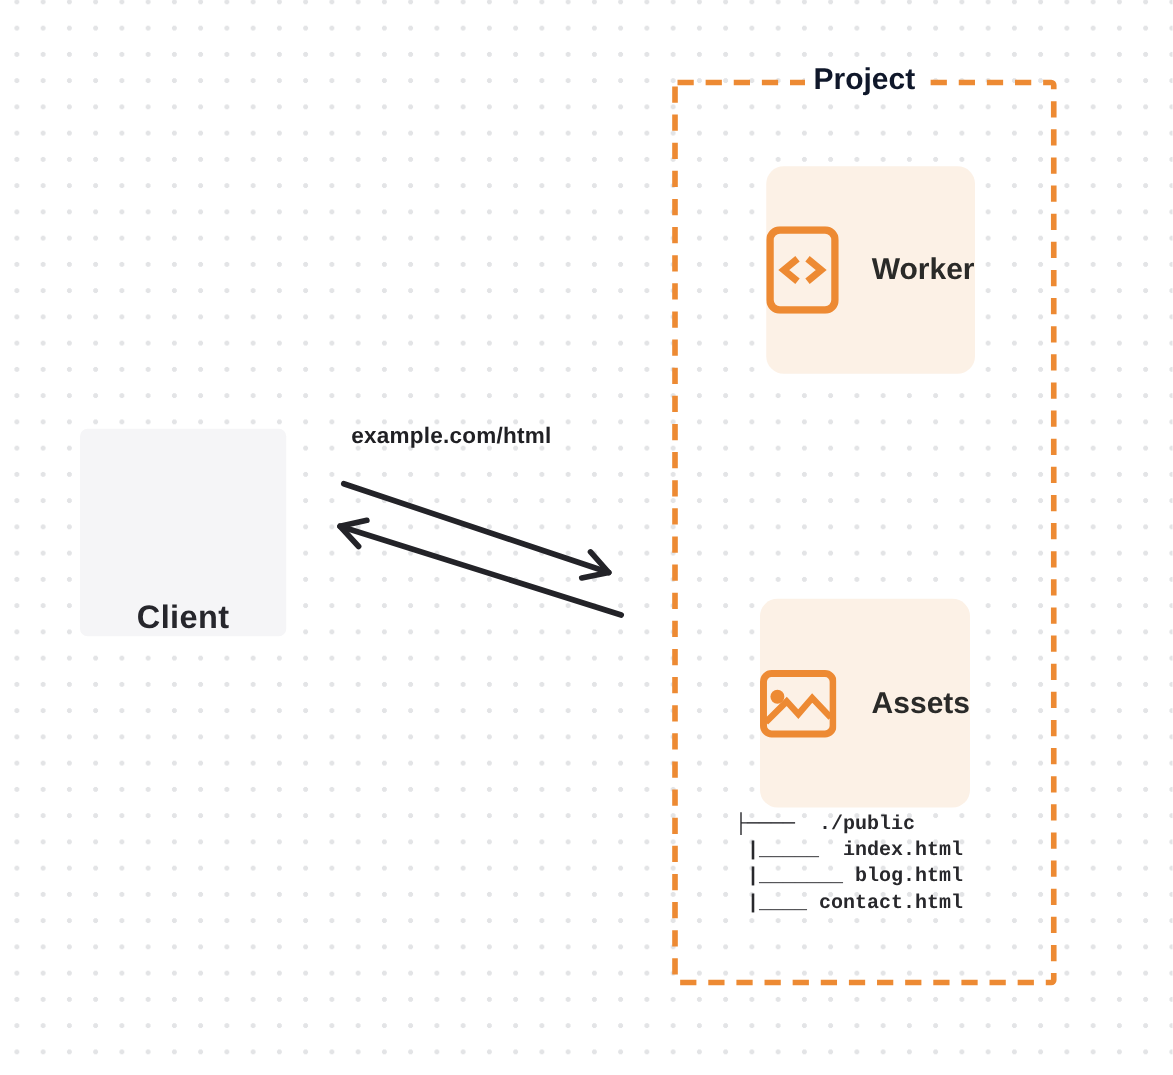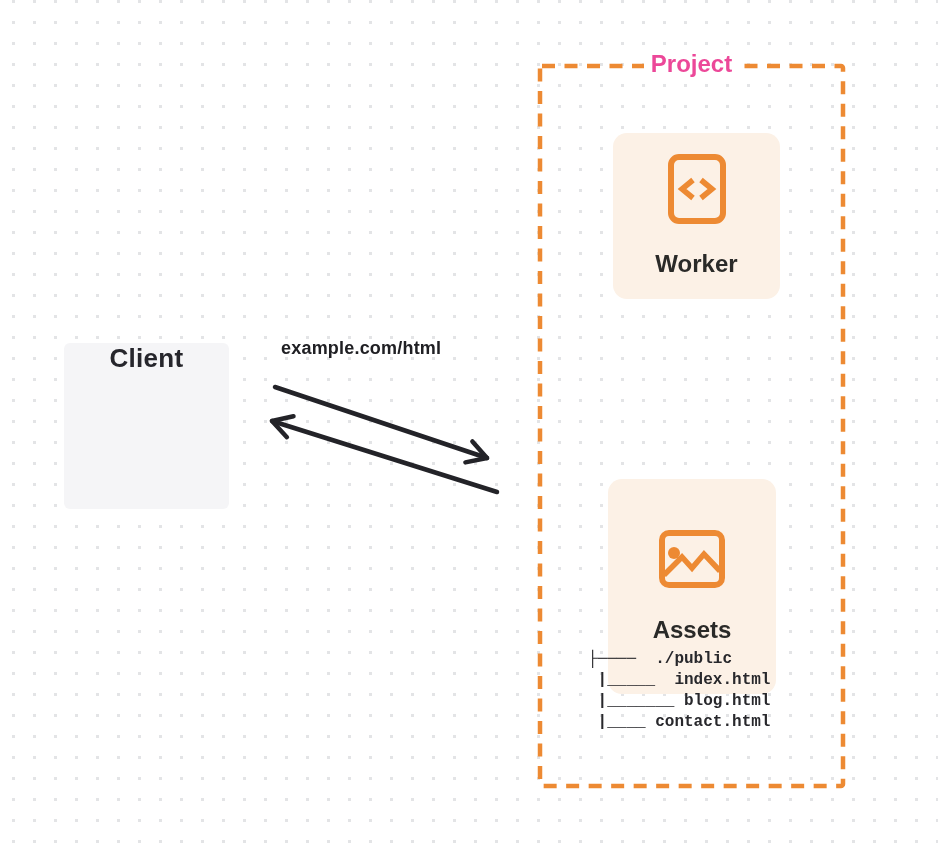--- a/index.html
+++ b/index.html
@@ -22,21 +22,21 @@
     left: 0; top: 0;
     width: 938px; height: 860px;
   }
   .client-box {
     position: absolute;
     left: 64px; top: 343px;
     width: 165px; height: 166px;
     background: #f5f5f7;
     border-radius: 6px;
     display: flex;
-    align-items: flex-start;
+    align-items: flex-end;
     justify-content: center;
   }
   .client-box .node-label {
     font-size: 26px;
     font-weight: bold;
     color: #26262c;
     letter-spacing: 0.3px;
   }
   .request-label {
     position: absolute;
@@ -51,39 +51,38 @@
     left: 540px; top: 50px;
     width: 303px;
     text-align: center;
   }
   .project-title-row .project-title {
     display: inline-block;
     background: #ffffff;
     padding: 0 7px;
     font-size: 24px;
     font-weight: bold;
-    color: #ec4899;
+    color: #0f172a;
   }
   .card {
     position: absolute;
     background: #fcf1e6;
     border-radius: 14px;
     display: flex;
-    flex-direction: column;
     align-items: center;
     justify-content: center;
   }
   .card-worker {
     left: 613px; top: 133px;
     width: 167px; height: 166px;
     gap: 26px;
   }
   .card-assets {
     left: 608px; top: 479px;
-    width: 168px; height: 215px;
+    width: 168px; height: 167px;
     gap: 28px;
   }
   .card .card-label {
     font-size: 24px;
     font-weight: bold;
     color: #2a2a28;
   }
   .file-tree {
     position: absolute;
     left: 588px; top: 649px;

